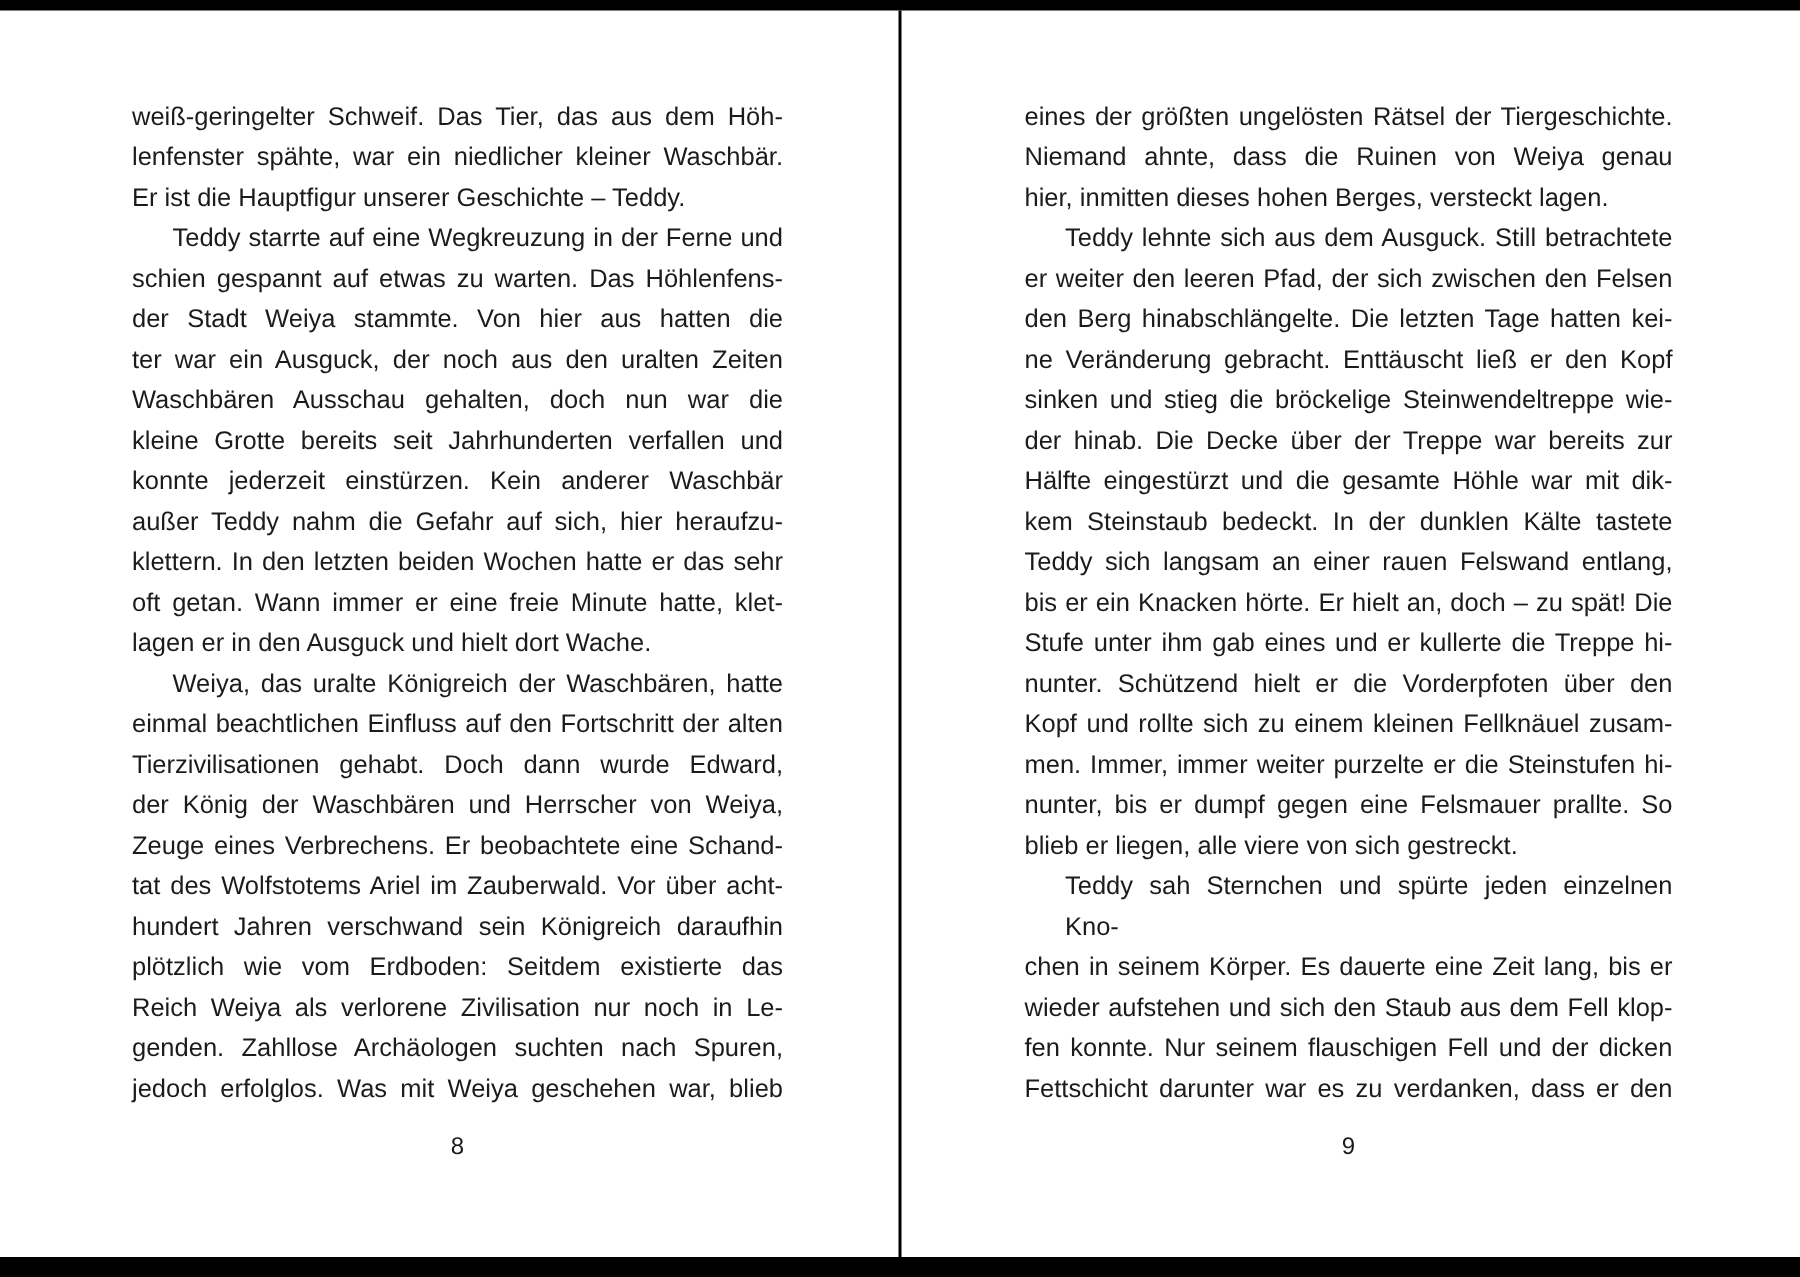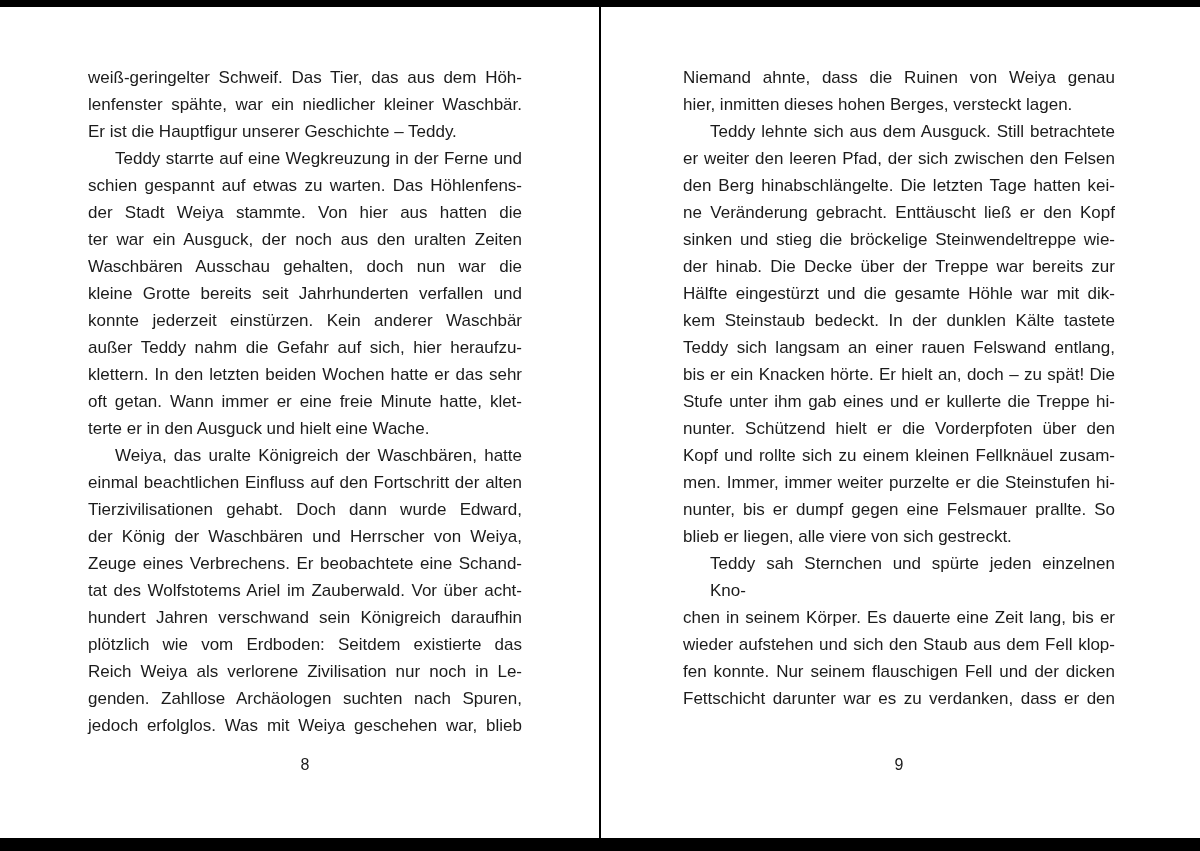--- a/index.html
+++ b/index.html
@@ -80,38 +80,39 @@
         <div class="line just indent">Teddy starrte auf eine Wegkreuzung in der Ferne und</div>
         <div class="line just">schien gespannt auf etwas zu warten. Das Höhlenfens-</div>
         <div class="line just">der Stadt Weiya stammte. Von hier aus hatten die</div>
         <div class="line just">ter war ein Ausguck, der noch aus den uralten Zeiten</div>
         <div class="line just">Waschbären Ausschau gehalten, doch nun war die</div>
         <div class="line just">kleine Grotte bereits seit Jahrhunderten verfallen und</div>
         <div class="line just">konnte jederzeit einstürzen. Kein anderer Waschbär</div>
         <div class="line just">außer Teddy nahm die Gefahr auf sich, hier heraufzu-</div>
         <div class="line just">klettern. In den letzten beiden Wochen hatte er das sehr</div>
         <div class="line just">oft getan. Wann immer er eine freie Minute hatte, klet-</div>
-        <div class="line">terte er in den Ausguck und hielt eine Wache.</div>
+        <div class="line">lagen er in den Ausguck und hielt dort Wache.</div>
         <div class="line just indent">Weiya, das uralte Königreich der Waschbären, hatte</div>
         <div class="line just">einmal beachtlichen Einfluss auf den Fortschritt der alten</div>
         <div class="line just">Tierzivilisationen gehabt. Doch dann wurde Edward,</div>
         <div class="line just">der König der Waschbären und Herrscher von Weiya,</div>
         <div class="line just">Zeuge eines Verbrechens. Er beobachtete eine Schand-</div>
         <div class="line just">tat des Wolfstotems Ariel im Zauberwald. Vor über acht-</div>
         <div class="line just">hundert Jahren verschwand sein Königreich daraufhin</div>
         <div class="line just">plötzlich wie vom Erdboden: Seitdem existierte das</div>
         <div class="line just">Reich Weiya als verlorene Zivilisation nur noch in Le-</div>
         <div class="line just">genden. Zahllose Archäologen suchten nach Spuren,</div>
         <div class="line just">jedoch erfolglos. Was mit Weiya geschehen war, blieb</div>
       </div>
     <div class="pagenum">8</div>
   </div>
 
   <div class="page right">
     <div class="textblock">
+        <div class="line just">eines der größten ungelösten Rätsel der Tiergeschichte.</div>
         <div class="line just">Niemand ahnte, dass die Ruinen von Weiya genau</div>
         <div class="line">hier, inmitten dieses hohen Berges, versteckt lagen.</div>
         <div class="line just indent">Teddy lehnte sich aus dem Ausguck. Still betrachtete</div>
         <div class="line just">er weiter den leeren Pfad, der sich zwischen den Felsen</div>
         <div class="line just">den Berg hinabschlängelte. Die letzten Tage hatten kei-</div>
         <div class="line just">ne Veränderung gebracht. Enttäuscht ließ er den Kopf</div>
         <div class="line just">sinken und stieg die bröckelige Steinwendeltreppe wie-</div>
         <div class="line just">der hinab. Die Decke über der Treppe war bereits zur</div>
         <div class="line just">Hälfte eingestürzt und die gesamte Höhle war mit dik-</div>
         <div class="line just">kem Steinstaub bedeckt. In der dunklen Kälte tastete</div>

